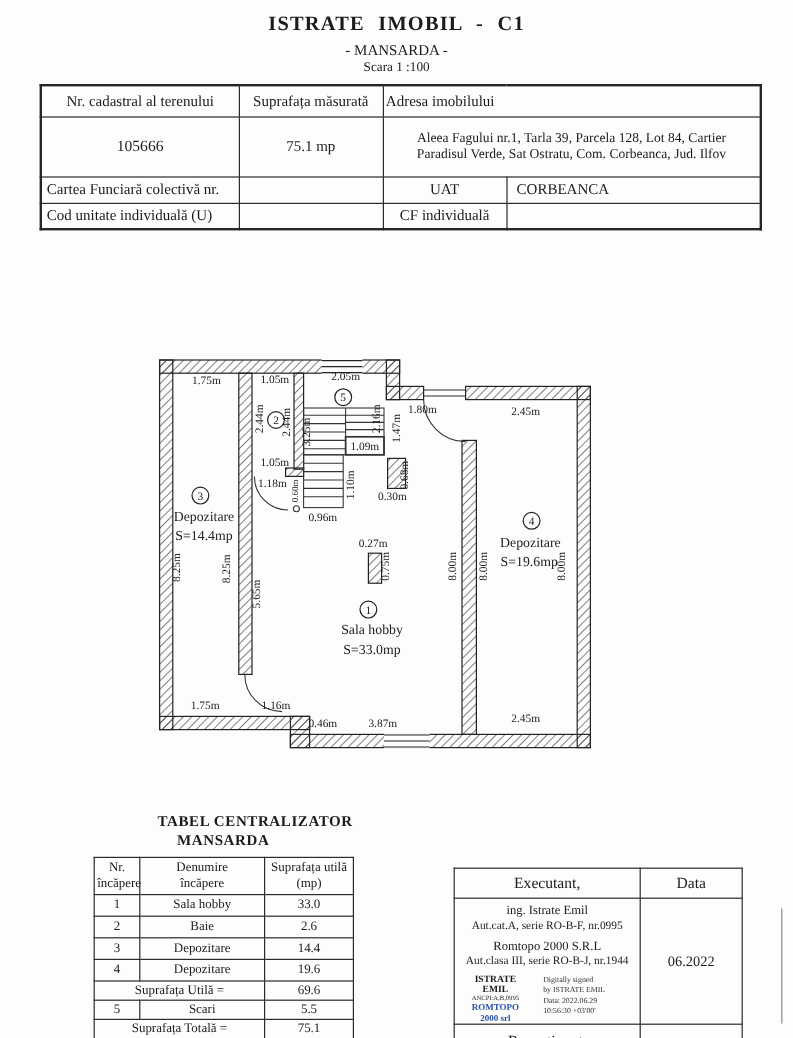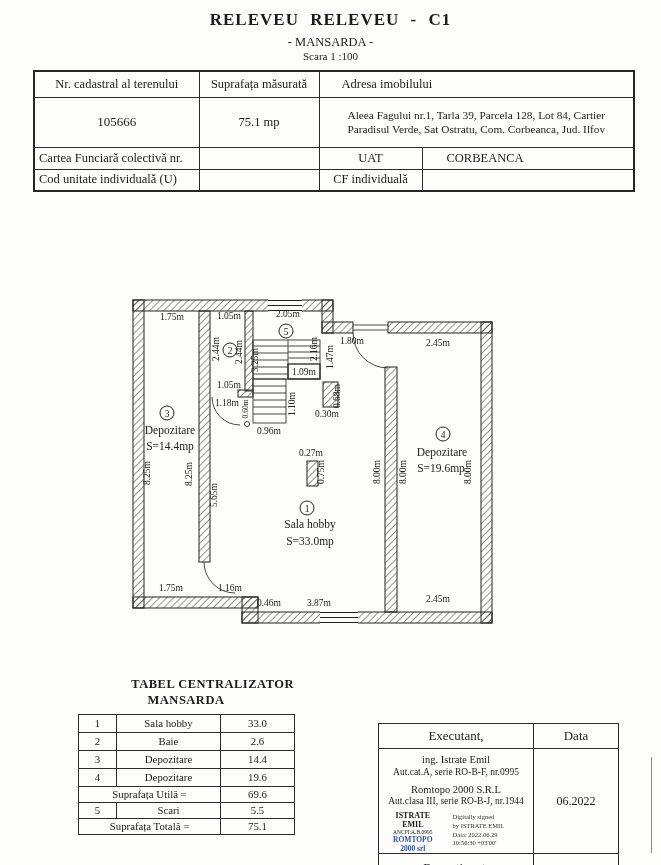--- a/index.html
+++ b/index.html
@@ -54,47 +54,47 @@
   .stamp-right{width:88px;text-align:left;font-size:6.5px;line-height:1.35;color:#333;padding-top:2px;}
   .exec-footer td{font-size:13px;height:40px;vertical-align:top;padding-top:6px;}
   .right-edge-line{position:absolute;left:651px;top:757px;height:96px;width:0;
     border-left:1.5px solid #8a8a8a;}
 </style>
 </head>
 <body>
 
 <div class="page">
 
-  <div class="doc-title">RELEVEU RELEVEU - C1</div>
+  <div class="doc-title">ISTRATE IMOBIL - C1</div>
   <div class="doc-subtitle">- MANSARDA -</div>
   <div class="doc-scale">Scara 1 :100</div>
 
   <table class="info-table">
     <colgroup>
         <col style="width:165px">
         <col style="width:120px">
         <col style="width:103px">
         <col style="width:212px">
       </colgroup>
     <tbody>
         <tr style="height:26px">
       <td class="c">Nr. cadastral al terenului</td>
       <td class="c">Suprafața măsurată</td>
-      <td colspan="2" style="padding-left:22px">Adresa  imobilului</td>
+      <td colspan="2" style="padding-left:2px">Adresa  imobilului</td>
     </tr>
     <tr style="height:50px">
       <td class="c num">105666</td>
       <td class="c">75.1 mp</td>
       <td colspan="2" class="addr">Aleea Fagului nr.1, Tarla 39, Parcela 128, Lot 84, Cartier Paradisul Verde, Sat Ostratu, Com. Corbeanca, Jud. Ilfov</td>
     </tr>
     <tr style="height:22px">
       <td>Cartea Funciară colectivă nr.</td>
       <td></td>
       <td class="c">UAT</td>
-      <td style="padding-left:24px">CORBEANCA</td>
+      <td style="padding-left:8px">CORBEANCA</td>
     </tr>
     <tr style="height:22px">
       <td>Cod unitate individuală (U)</td>
       <td></td>
       <td class="c">CF individuală</td>
       <td></td>
     </tr>
   </tbody>
     </table>
 
@@ -228,20 +228,25 @@
   <div class="tc-title" style="top:677px;position:absolute;text-align:right;">TABEL CENTRALIZATOR</div>
   <div class="tc-title" style="top:693px;position:absolute;">MANSARDA</div>
 
   <table class="sum-table">
     <colgroup>
         <col style="width:38px">
         <col style="width:104px">
         <col style="width:74px">
       </colgroup>
     <tbody>
+        <tr class="hdr">
+      <td><span>Nr.</span><br><span>încăpere</span></td>
+      <td><span>Denumire</span><br><span>încăpere</span></td>
+      <td><span>Suprafața utilă</span><br><span>(mp)</span></td>
+    </tr>
     <tr class="r">
       <td>1</td>
           <td>Sala hobby</td>
           <td>33.0</td>
     </tr>
     <tr class="r">
       <td>2</td>
           <td>Baie</td>
           <td>2.6</td>
     </tr>

